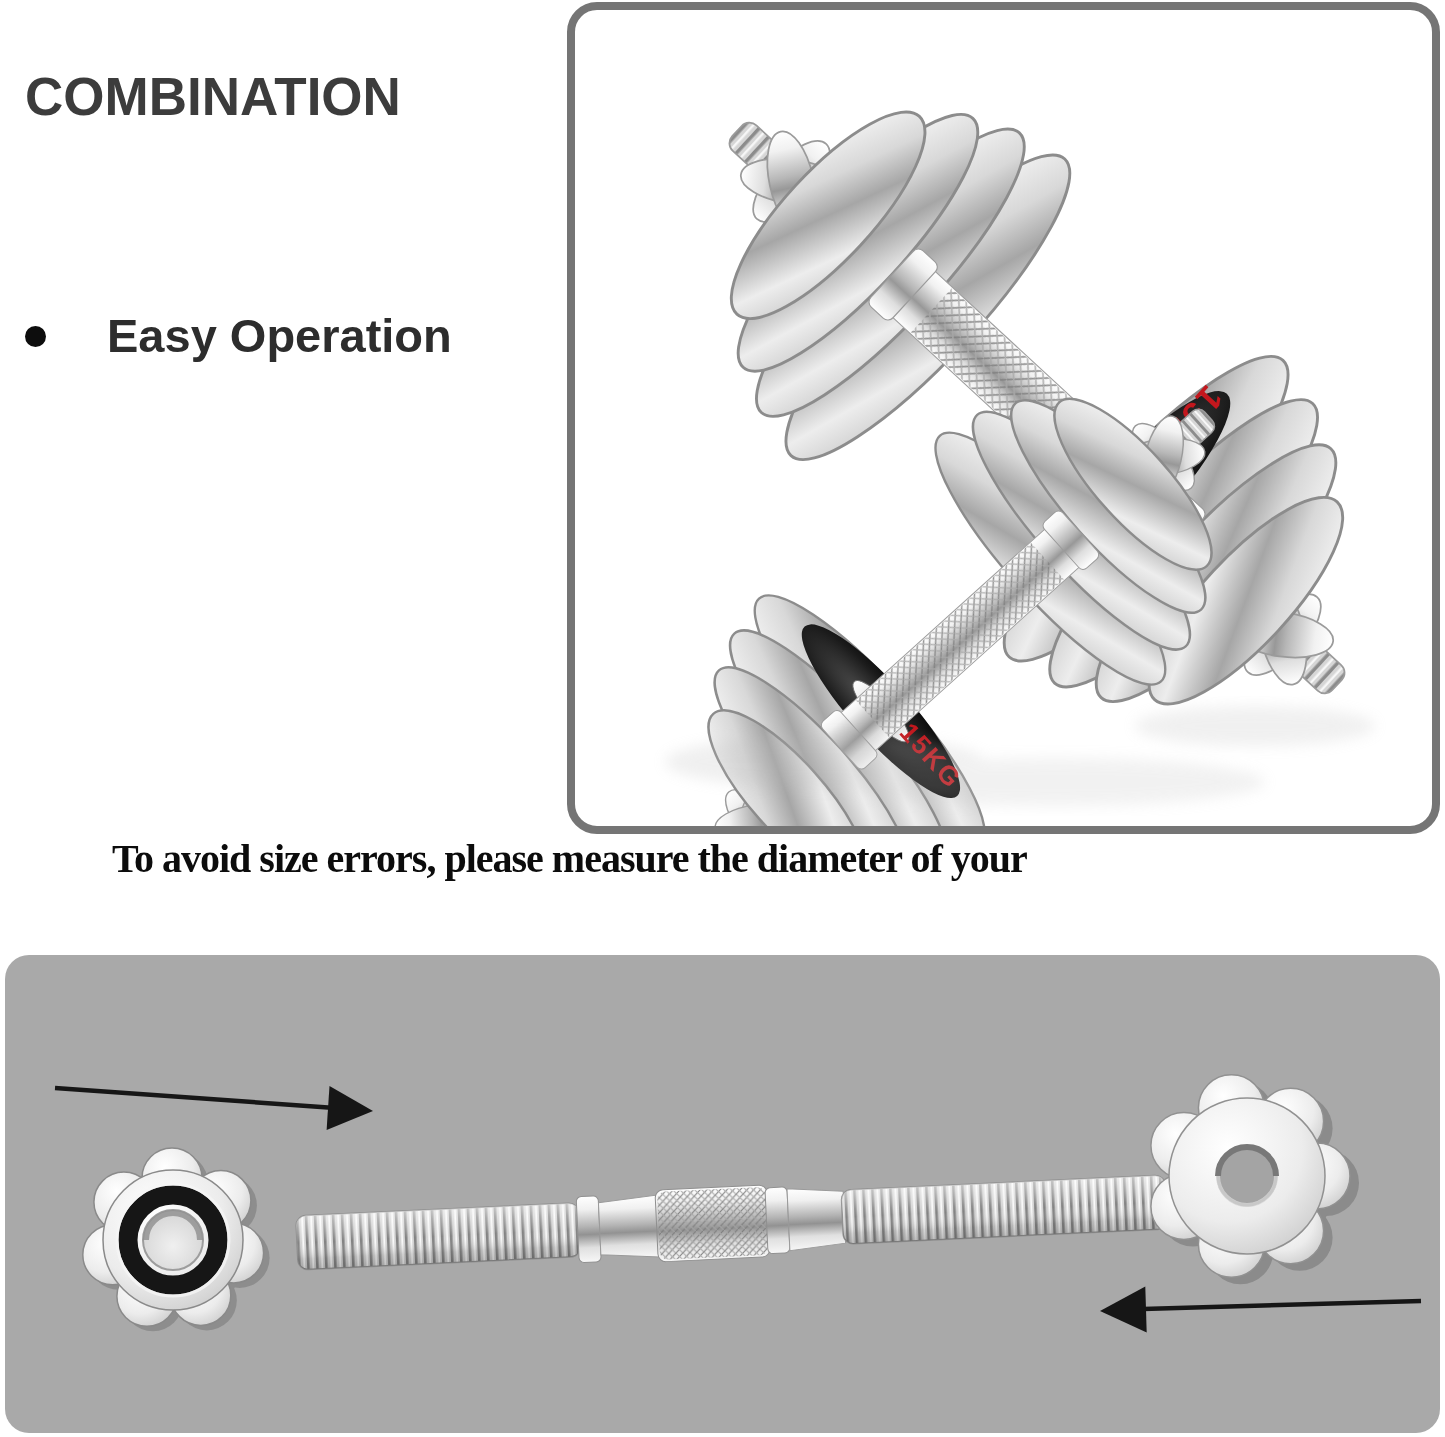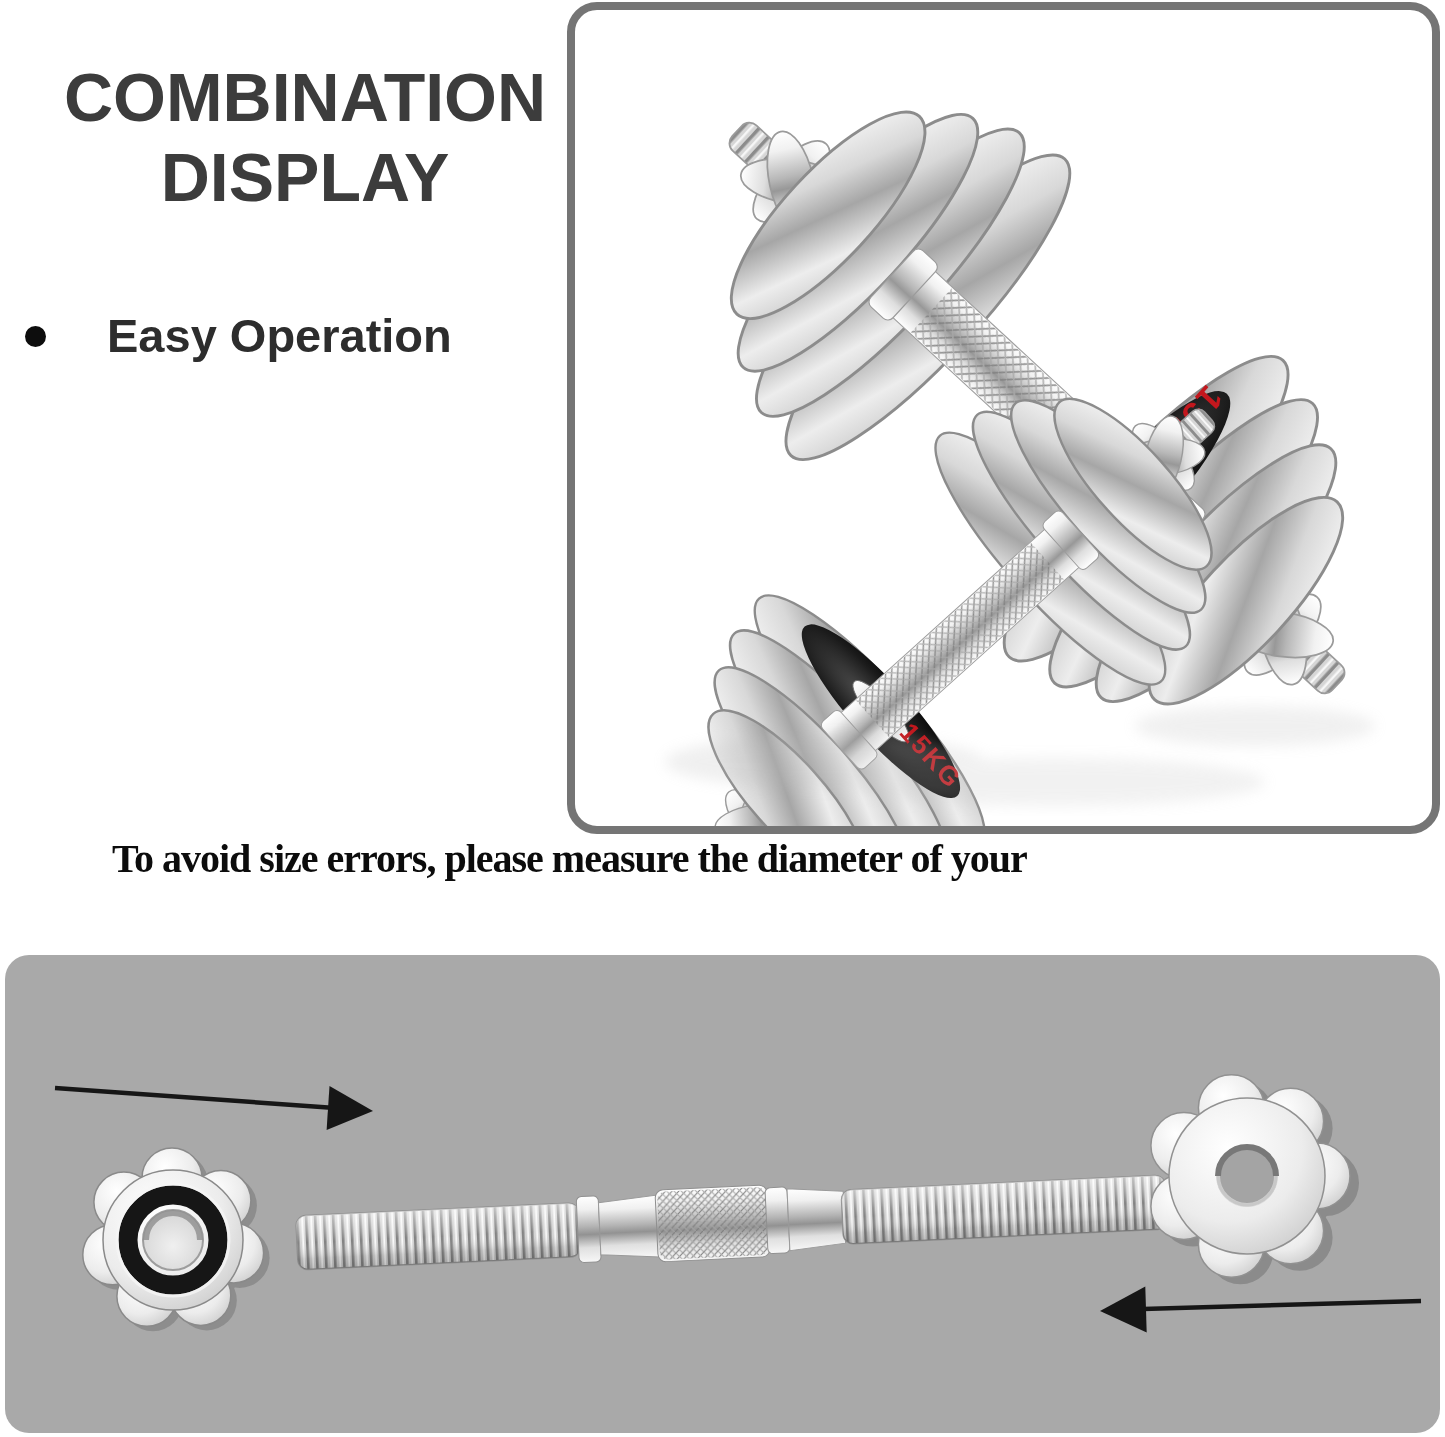--- a/index.html
+++ b/index.html
@@ -1,21 +1,21 @@
 <!DOCTYPE html>
 <html><head>
 <meta charset="utf-8">
 <style>
   html,body{margin:0;padding:0;background:#ffffff;}
   .page{position:relative;width:1445px;height:1437px;background:#ffffff;overflow:hidden;
         font-family:"Liberation Sans",sans-serif;}
 
   
   .headline{position:absolute;left:25px;top:57px;width:560px;color:#3c3c3c;
-            font-size:68px;font-weight:700;line-height:80px;letter-spacing:0;text-align:center;}
+            font-size:53px;font-weight:700;line-height:80px;letter-spacing:0;}
 
   
   .features{position:absolute;left:25px;top:303px;}
   .feature{display:flex;align-items:center;margin-bottom:50px;color:#2d2d2d;
            font-size:47px;font-weight:700;line-height:66px;}
   .dot{width:21px;height:21px;border-radius:50%;background:#0d0d0d;margin-right:61px;flex:none;}
 
   
   .photo-frame{position:absolute;left:567px;top:2px;width:873px;height:832px;
                border:8px solid #757575;border-radius:30px;background:#ffffff;
@@ -32,21 +32,20 @@
          border-radius:24px;overflow:hidden;}
   .panel svg{display:block;width:100%;height:100%;}
 </style>
 </head>
 <body>
 
 <div class="page">
 
   <div class="headline">
     <div>COMBINATION</div>
-    <div>DISPLAY</div>
   </div>
 
   <div class="features">
     <div class="feature">
       <span class="dot"></span>
       <span>Easy Operation</span>
     </div>
   </div>
 
   <div class="photo-frame">

